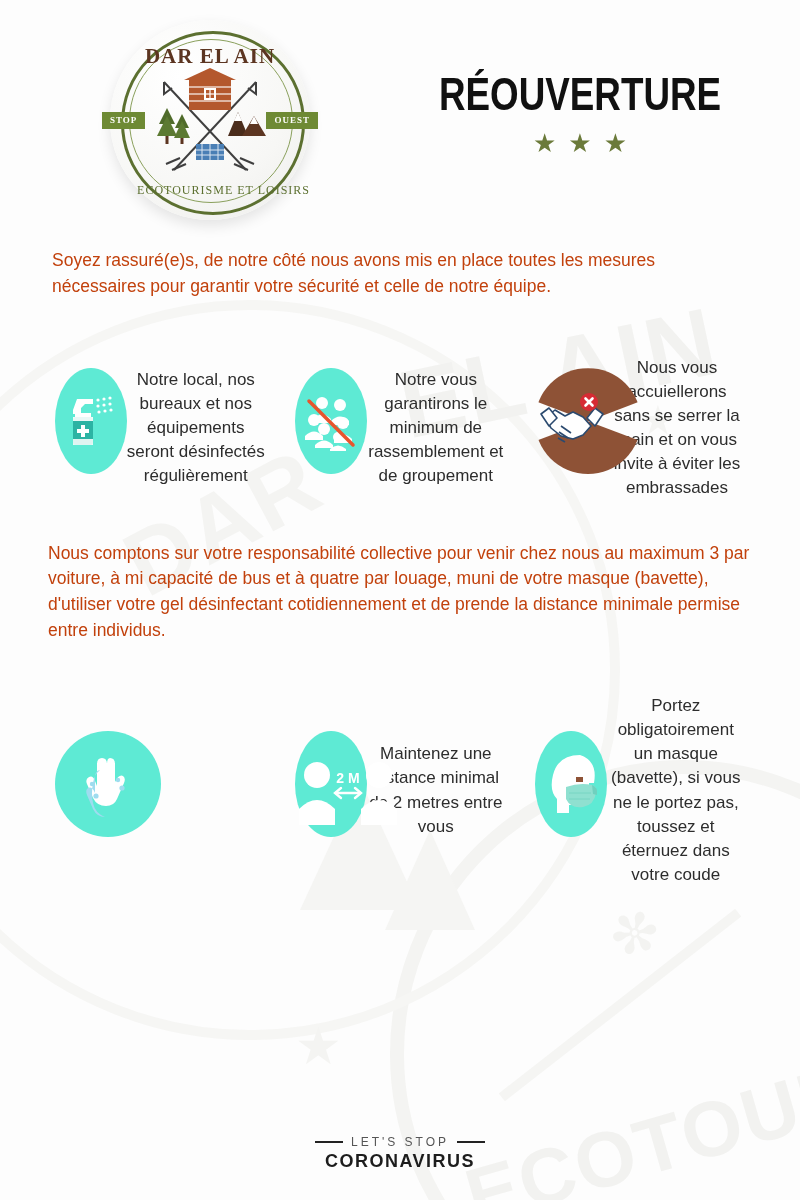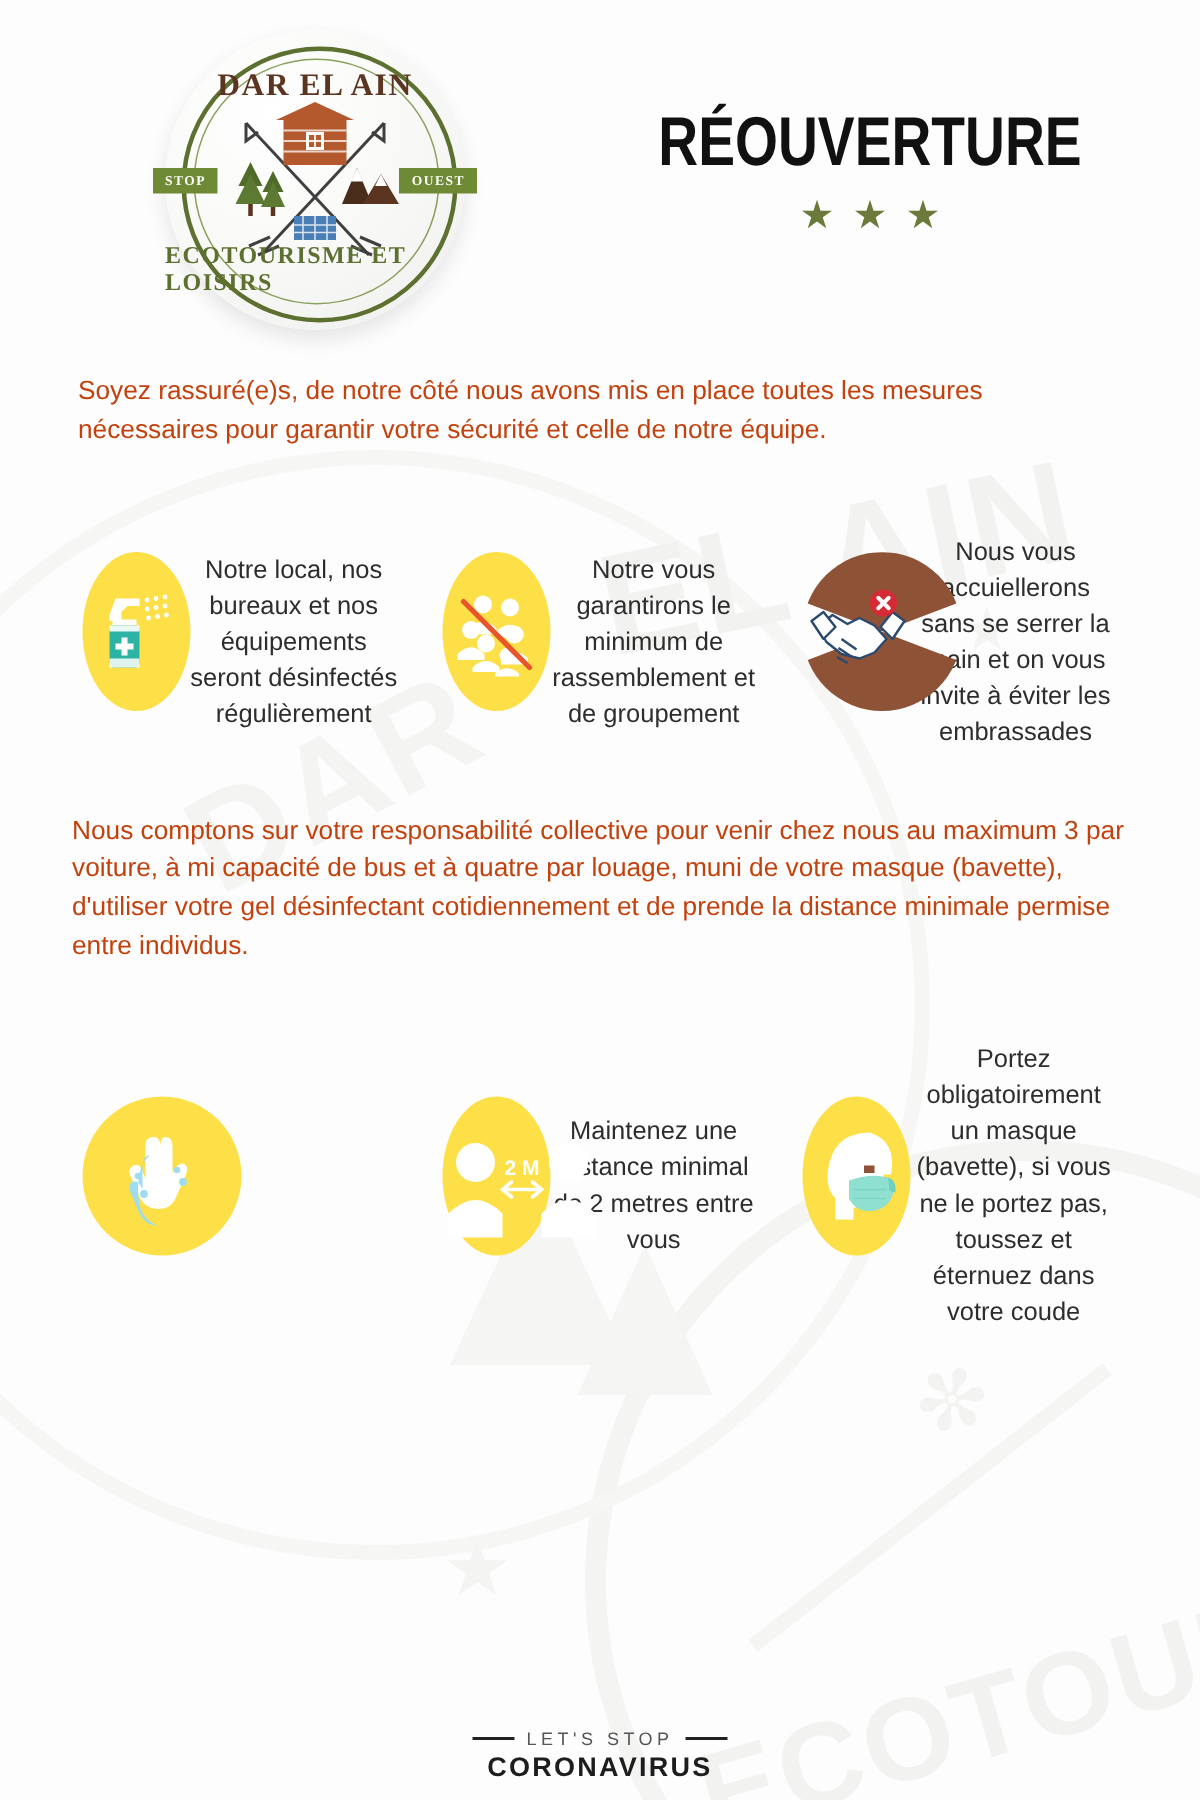--- a/index.html
+++ b/index.html
@@ -158,24 +158,24 @@
     font-family: "Liberation Serif", serif;
     font-weight: bold;
     font-size: 21px;
     letter-spacing: 1px;
     color: #5c3521;
   }
   .logo-bottom-text {
     position: absolute;
     left: 0; bottom: 22px;
     width: 200px;
-    text-align: left;
+    text-align: right;
     font-family: "Liberation Serif", serif;
-    font-weight: bold;
-    font-size: 16px;
+    font-weight: normal;
+    font-size: 12px;
     letter-spacing: 1px;
     color: #5c7030;
   }
   .logo-cabin {
     position: absolute;
     left: 74px; top: 48px;
     width: 52px; height: 42px;
   }
   .logo-ribbon {
     position: absolute;
@@ -261,21 +261,21 @@
   }
   .icon-col {
     width: 210px;
     display: flex;
     align-items: center;
   }
   .circle {
     width: 106px;
     height: 106px;
     border-radius: 50%;
-    background: #fde047;
+    background: #5eead4;
     display: flex;
     align-items: center;
     justify-content: center;
     position: relative;
   }
   .circle.split {
     background: transparent;
   }
   .circle.split::before,
   .circle.split::after {
@@ -303,21 +303,21 @@
     line-height: 1.42;
     color: #2d2d2d;
     width: 205px;
   }
   .circle svg { display: block; position: relative; z-index: 3; }
 
   
   .footer {
     position: absolute;
     left: 0;
-    bottom: 11px;
+    bottom: 28px;
     width: 800px;
     z-index: 3;
     text-align: center;
   }
   .footer-top {
     display: flex;
     align-items: center;
     justify-content: center;
     gap: 8px;
   }

